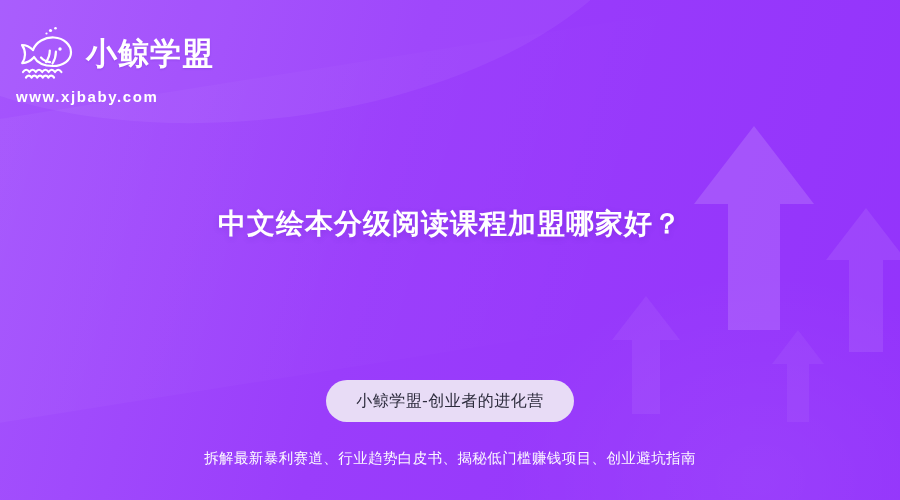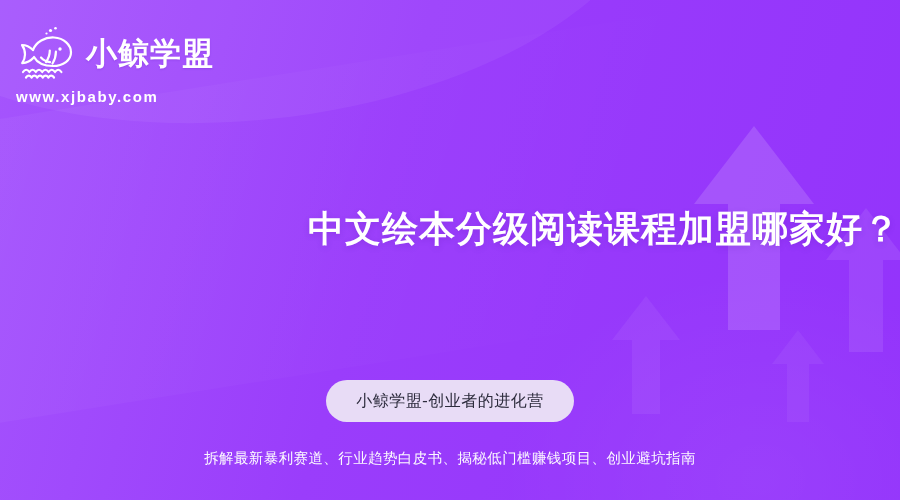--- a/index.html
+++ b/index.html
@@ -117,23 +117,23 @@
     letter-spacing:1.6px;
     line-height:1;
     white-space:nowrap;
   }
 
   
   .headline{
     position:absolute;
     left:0; right:0;
     top:206px;
-    text-align:right;
-    color:#ffffff;
-    font-size:36px;
+    text-align:center;
+    color:#ffffff;
+    font-size:28px;
     font-weight:bold;
     letter-spacing:1px;
     line-height:1.25;
     white-space:nowrap;
     text-shadow:0 2px 6px rgba(70,0,140,.16);
   }
 
   
   .badge-wrap{
     position:absolute;

